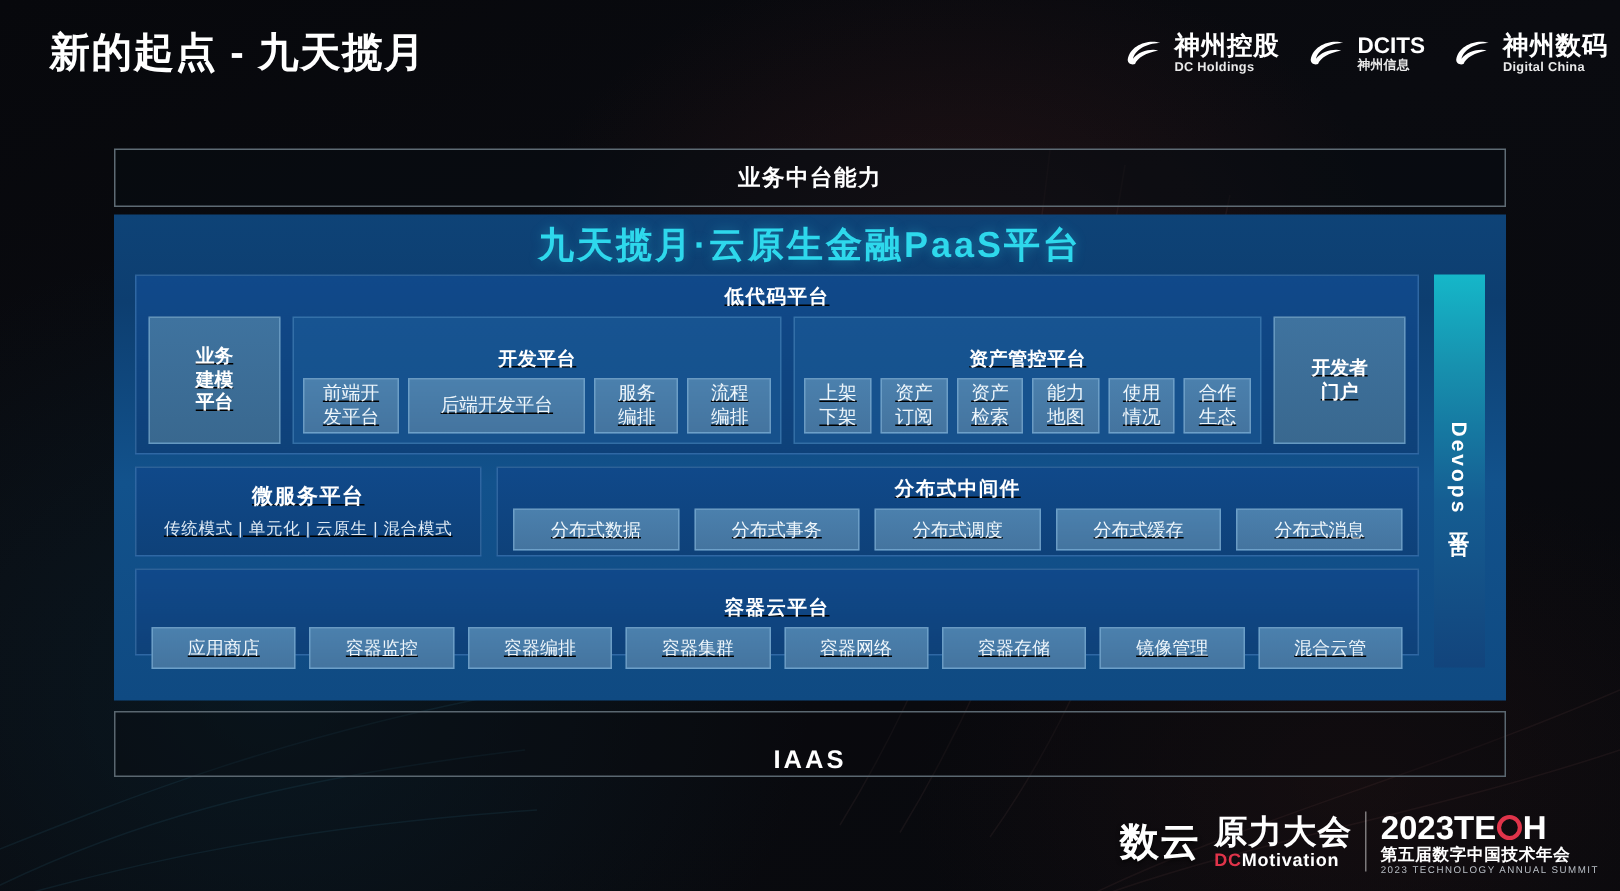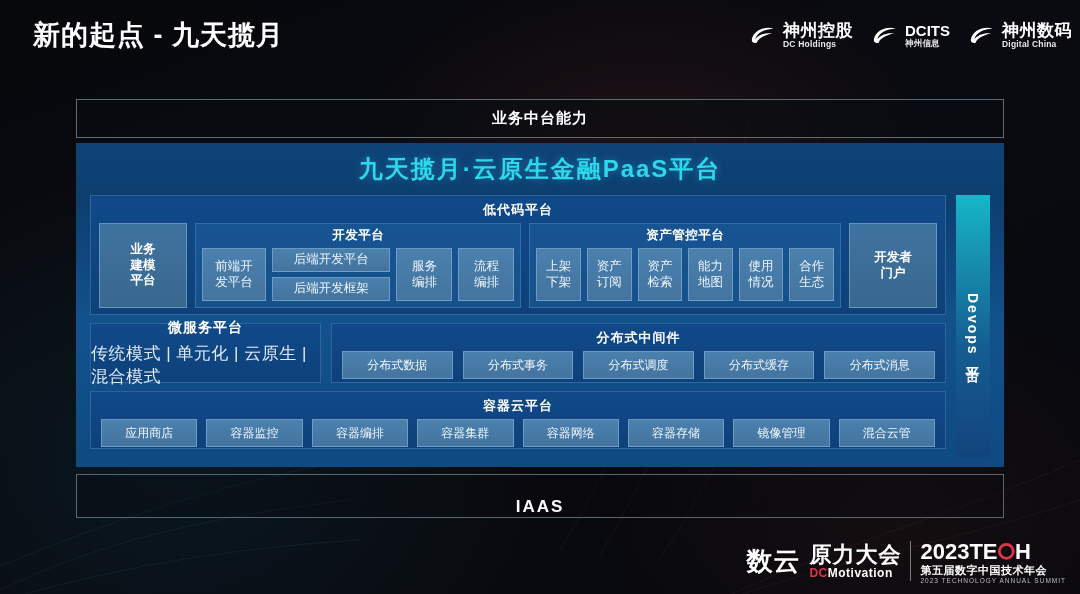--- a/index.html
+++ b/index.html
@@ -51,21 +51,21 @@
     display: flex; align-items: center; justify-content: center;
   }
   .top-strip span { font-size: 15px; font-weight: bold; color: #fff; letter-spacing: 1px; }
 
   
   .paas {
     position: absolute; left: 76px; top: 143px; width: 928px; height: 324px;
     background: linear-gradient(180deg, #0e4377 0%, #0d3e70 18%, #12528c 55%, #0f4a82 100%);
   }
   .paas-title {
-    height: 52px; display: flex; align-items: center; justify-content: center;
+    height: 40px; display: flex; align-items: center; justify-content: center;
     font-size: 24px; font-weight: bold; color: #2ed8ec; letter-spacing: 2px;
     text-shadow: 0 0 8px rgba(46,216,236,.35);
   }
   .paas-body { position: relative; padding: 0 14px 10px 14px; }
 
   
   .devops {
     position: absolute; right: 14px; top: 0; width: 34px; height: 262px;
     background: linear-gradient(180deg, #15b7c9 0%, #1793b0 22%, #155d92 58%, #12447c 100%);
     display: flex; align-items: center; justify-content: center;
@@ -75,20 +75,21 @@
     font-size: 14px; font-weight: bold; color: #fff; letter-spacing: 2px;
   }
 
   .rows { margin-right: 44px; }
 
   
   .section {
     background: linear-gradient(180deg, #10498a 0%, #0e4179 100%);
     border: 1px solid rgba(120,175,225,0.30);
     position: relative;
+    text-decoration: underline;
   }
   .section-title {
     text-align: center; font-size: 13px; font-weight: bold; color: #ffffff;
     letter-spacing: 1px; padding: 5px 0 4px;
   }
 
   
   .lowcode { height: 120px; padding: 0 8px 8px; }
   .lowcode-cols { display: flex; gap: 8px; height: 85px; }
   .tile {
@@ -99,45 +100,45 @@
   }
   .tile.solid { font-weight: bold; }
   .tile.light {
     background: linear-gradient(180deg, #4b80ad 0%, #44749f 100%);
     color: #eef6fb; font-weight: normal;
   }
   .col-model { width: 88px; }
   .subpanel {
     background: rgba(30,95,155,0.55);
     border: 1px solid rgba(130,185,230,0.28);
-    padding: 3px 6px 6px; display: flex; flex-direction: column;
+    padding: 19px 6px 6px; display: flex; flex-direction: column;
   }
   .subpanel-title {
     text-align: center; font-size: 12.5px; font-weight: bold; color: #fff;
     letter-spacing: .5px; padding-bottom: 4px;
   }
   .subpanel-row { display: flex; gap: 6px; flex: 1; }
   .dev-left { width: 64px; }
   .dev-mid { flex: 1; display: flex; flex-direction: column; gap: 5px; }
   .dev-mid .tile { flex: 1; }
   .dev-right { width: 56px; }
   .asset-cell { flex: 1; }
   .col-portal { width: 88px; }
 
   
   .row2 { display: flex; gap: 10px; margin-top: 8px; height: 60px; }
   .micro { width: 231px; display: flex; flex-direction: column; align-items: center; justify-content: center; }
   .micro-title { font-size: 14px; font-weight: bold; color: #fff; letter-spacing: 1px; }
-  .micro-sub { font-size: 17px; color: #dfeaf4; margin-top: 5px; letter-spacing: .5px; }
+  .micro-sub { font-size: 11px; color: #dfeaf4; margin-top: 5px; letter-spacing: .5px; }
   .midw { flex: 1; padding: 0 10px 7px; }
   .midw-tiles { display: flex; gap: 10px; height: 28px; }
   .midw-tiles .tile { flex: 1; font-size: 12px; }
 
   
-  .row3 { margin-top: 8px; height: 58px; padding: 0 10px 7px; }
+  .row3 { margin-top: 8px; height: 58px; padding: 11px 10px 7px; }
   .row3-tiles { display: flex; gap: 9px; height: 28px; }
   .row3-tiles .tile { flex: 1; font-size: 12px; }
 
   
   .iaas {
     position: absolute; left: 76px; top: 474px; width: 928px; height: 44px;
     border: 1px solid #5a6770;
     background: rgba(10,10,14,0.30);
     display: flex; align-items: flex-end; justify-content: center;
   }
@@ -266,21 +267,20 @@
               <div class="subpanel-title">开发平台</div>
               <div class="subpanel-row">
                 <div class="tile light dev-left">
                   <div>
                     <div>前端开</div>
                     <div>发平台</div>
                   </div>
                 </div>
                 <div class="dev-mid">
                   <div class="tile light">后端开发平台</div>
-                  <div class="tile light">后端开发框架</div>
                 </div>
                 <div class="tile light dev-right">
                   <div>
                     <div>服务</div>
                     <div>编排</div>
                   </div>
                 </div>
                 <div class="tile light dev-right">
                   <div>
                     <div>流程</div>

